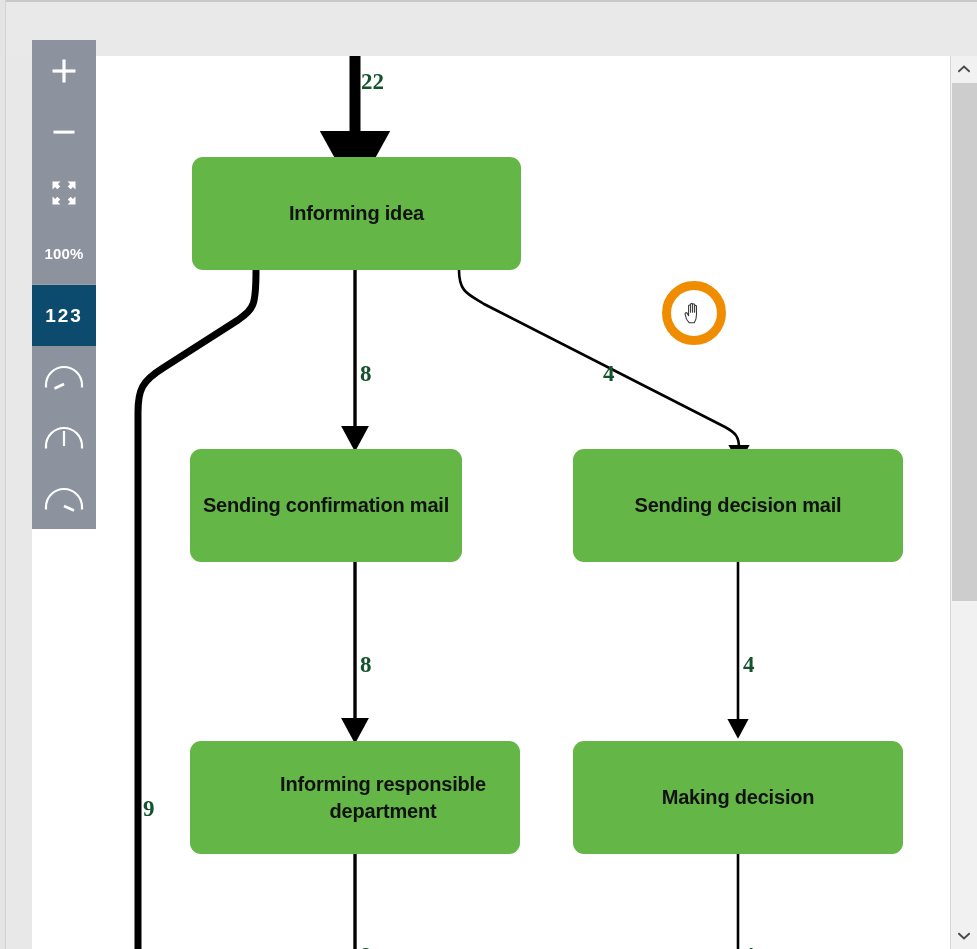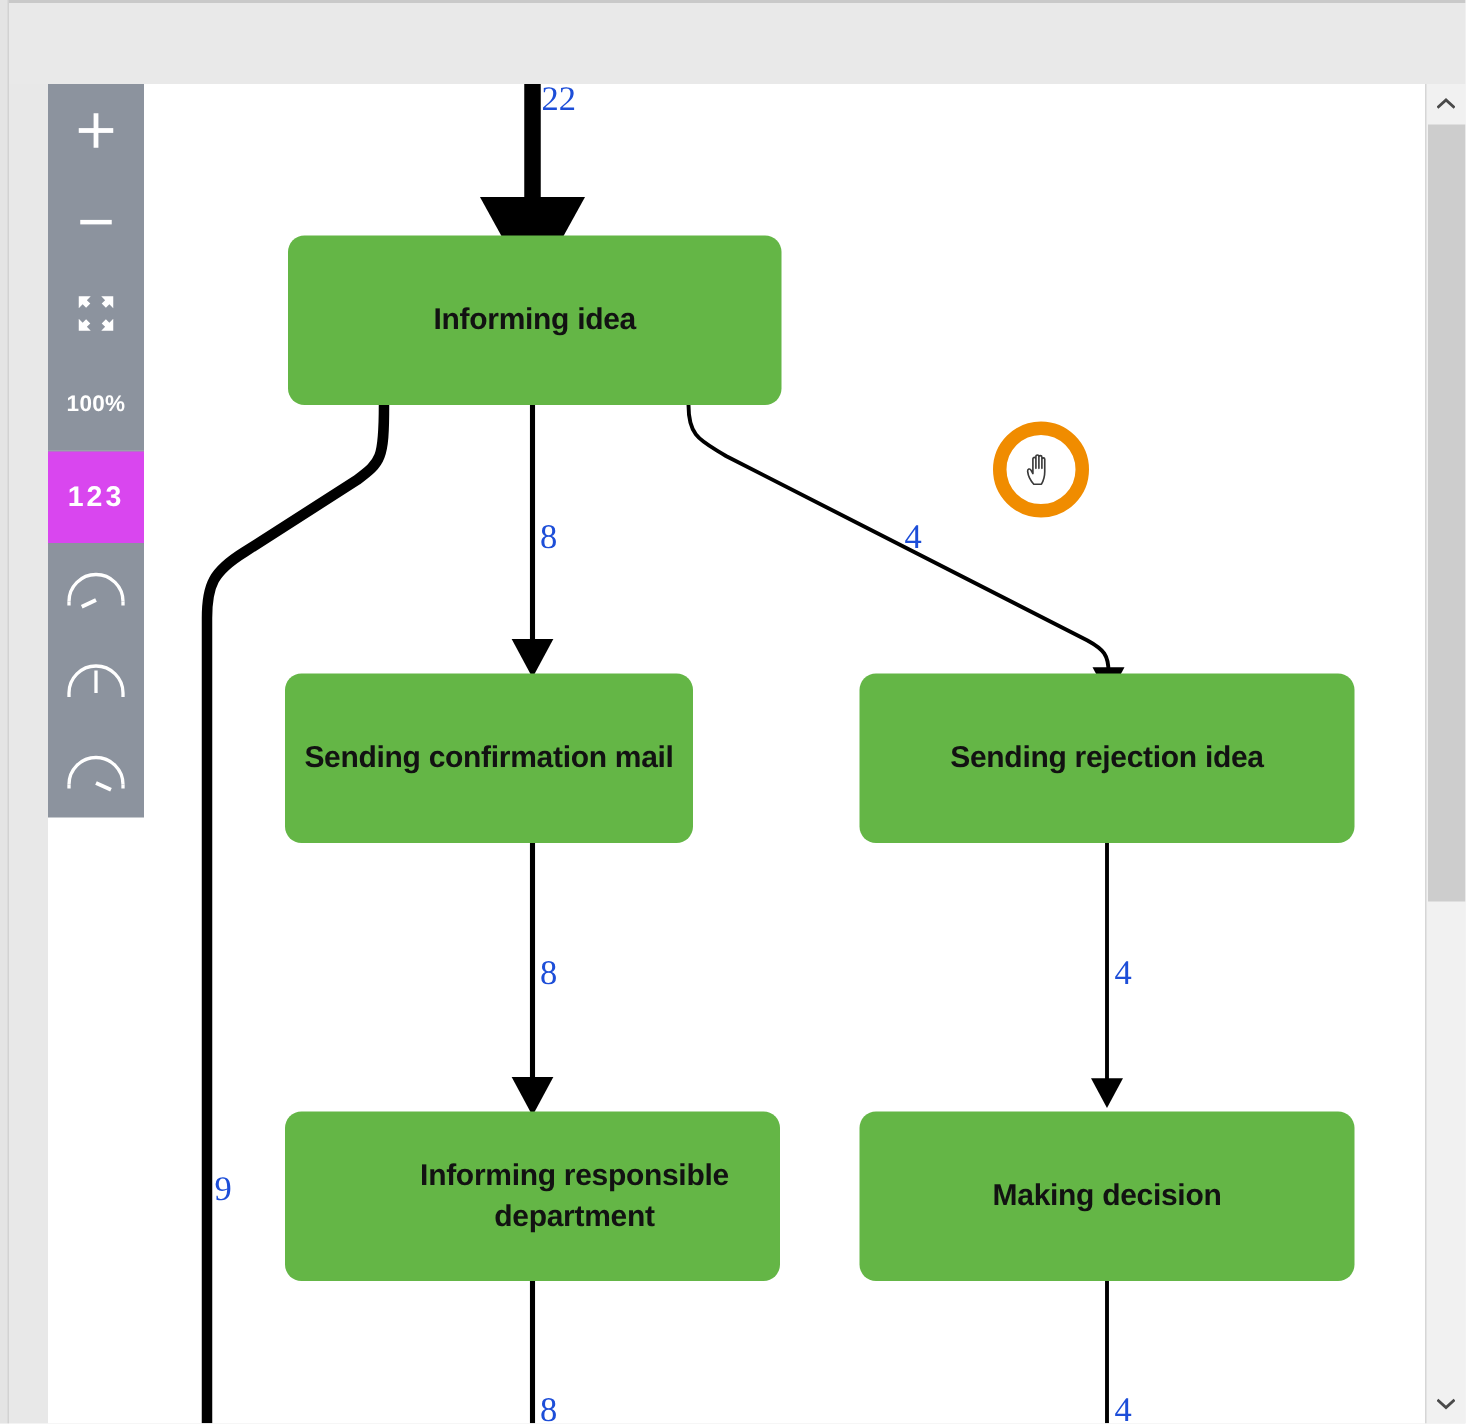--- a/index.html
+++ b/index.html
@@ -75,50 +75,51 @@
     font-size: 20px;
     line-height: 27px;
     letter-spacing: -0.2px;
     padding: 0 12px;
   }
 
   
   .edge-label {
     position: absolute;
     font-family: "Liberation Serif", serif;
-    font-weight: normal;
+    font-weight: bold;
     font-size: 23px;
-    color: #1d4ed8;
+    color: #14532d;
     line-height: 1;
     white-space: nowrap;
+    margin-top: 16px;
   }
 
   
   .toolbar {
     position: absolute;
     left: 32px;
-    top: 56px;
+    top: 40px;
     width: 64px;
     background: #8c939e;
     display: flex;
     flex-direction: column;
     align-items: center;
     z-index: 5;
   }
   .tool-btn {
     width: 64px;
     height: 61px;
     display: flex;
     align-items: center;
     justify-content: center;
     color: #ffffff;
     box-sizing: border-box;
   }
   .tool-btn.active {
-    background: #d946ef;
+    background: #0c4a6e;
   }
   .tool-divider {
     width: 64px;
     height: 1px;
     background: #9aa1aa;
   }
   .tool-zoom-label {
     font-family: "Liberation Sans", sans-serif;
     font-weight: bold;
     font-size: 15px;
@@ -235,21 +236,21 @@
 
     <div class="node" style="left:160px; top:101px; width:329px; height:113px;">
       <span class="node-label">Informing idea</span>
     </div>
 
     <div class="node" style="left:158px; top:393px; width:272px; height:113px;text-align:center;">
       <span class="node-label">Sending confirmation mail</span>
     </div>
 
     <div class="node" style="left:541px; top:393px; width:330px; height:113px;">
-      <span class="node-label">Sending rejection idea</span>
+      <span class="node-label">Sending decision mail</span>
     </div>
 
     <div class="node" style="left:158px; top:685px; width:330px; height:113px;justify-content:flex-end;">
       <span class="node-label" style="max-width:250px;">Informing responsible department</span>
     </div>
 
     <div class="node" style="left:541px; top:685px; width:330px; height:113px;">
       <span class="node-label">Making decision</span>
     </div>
 

